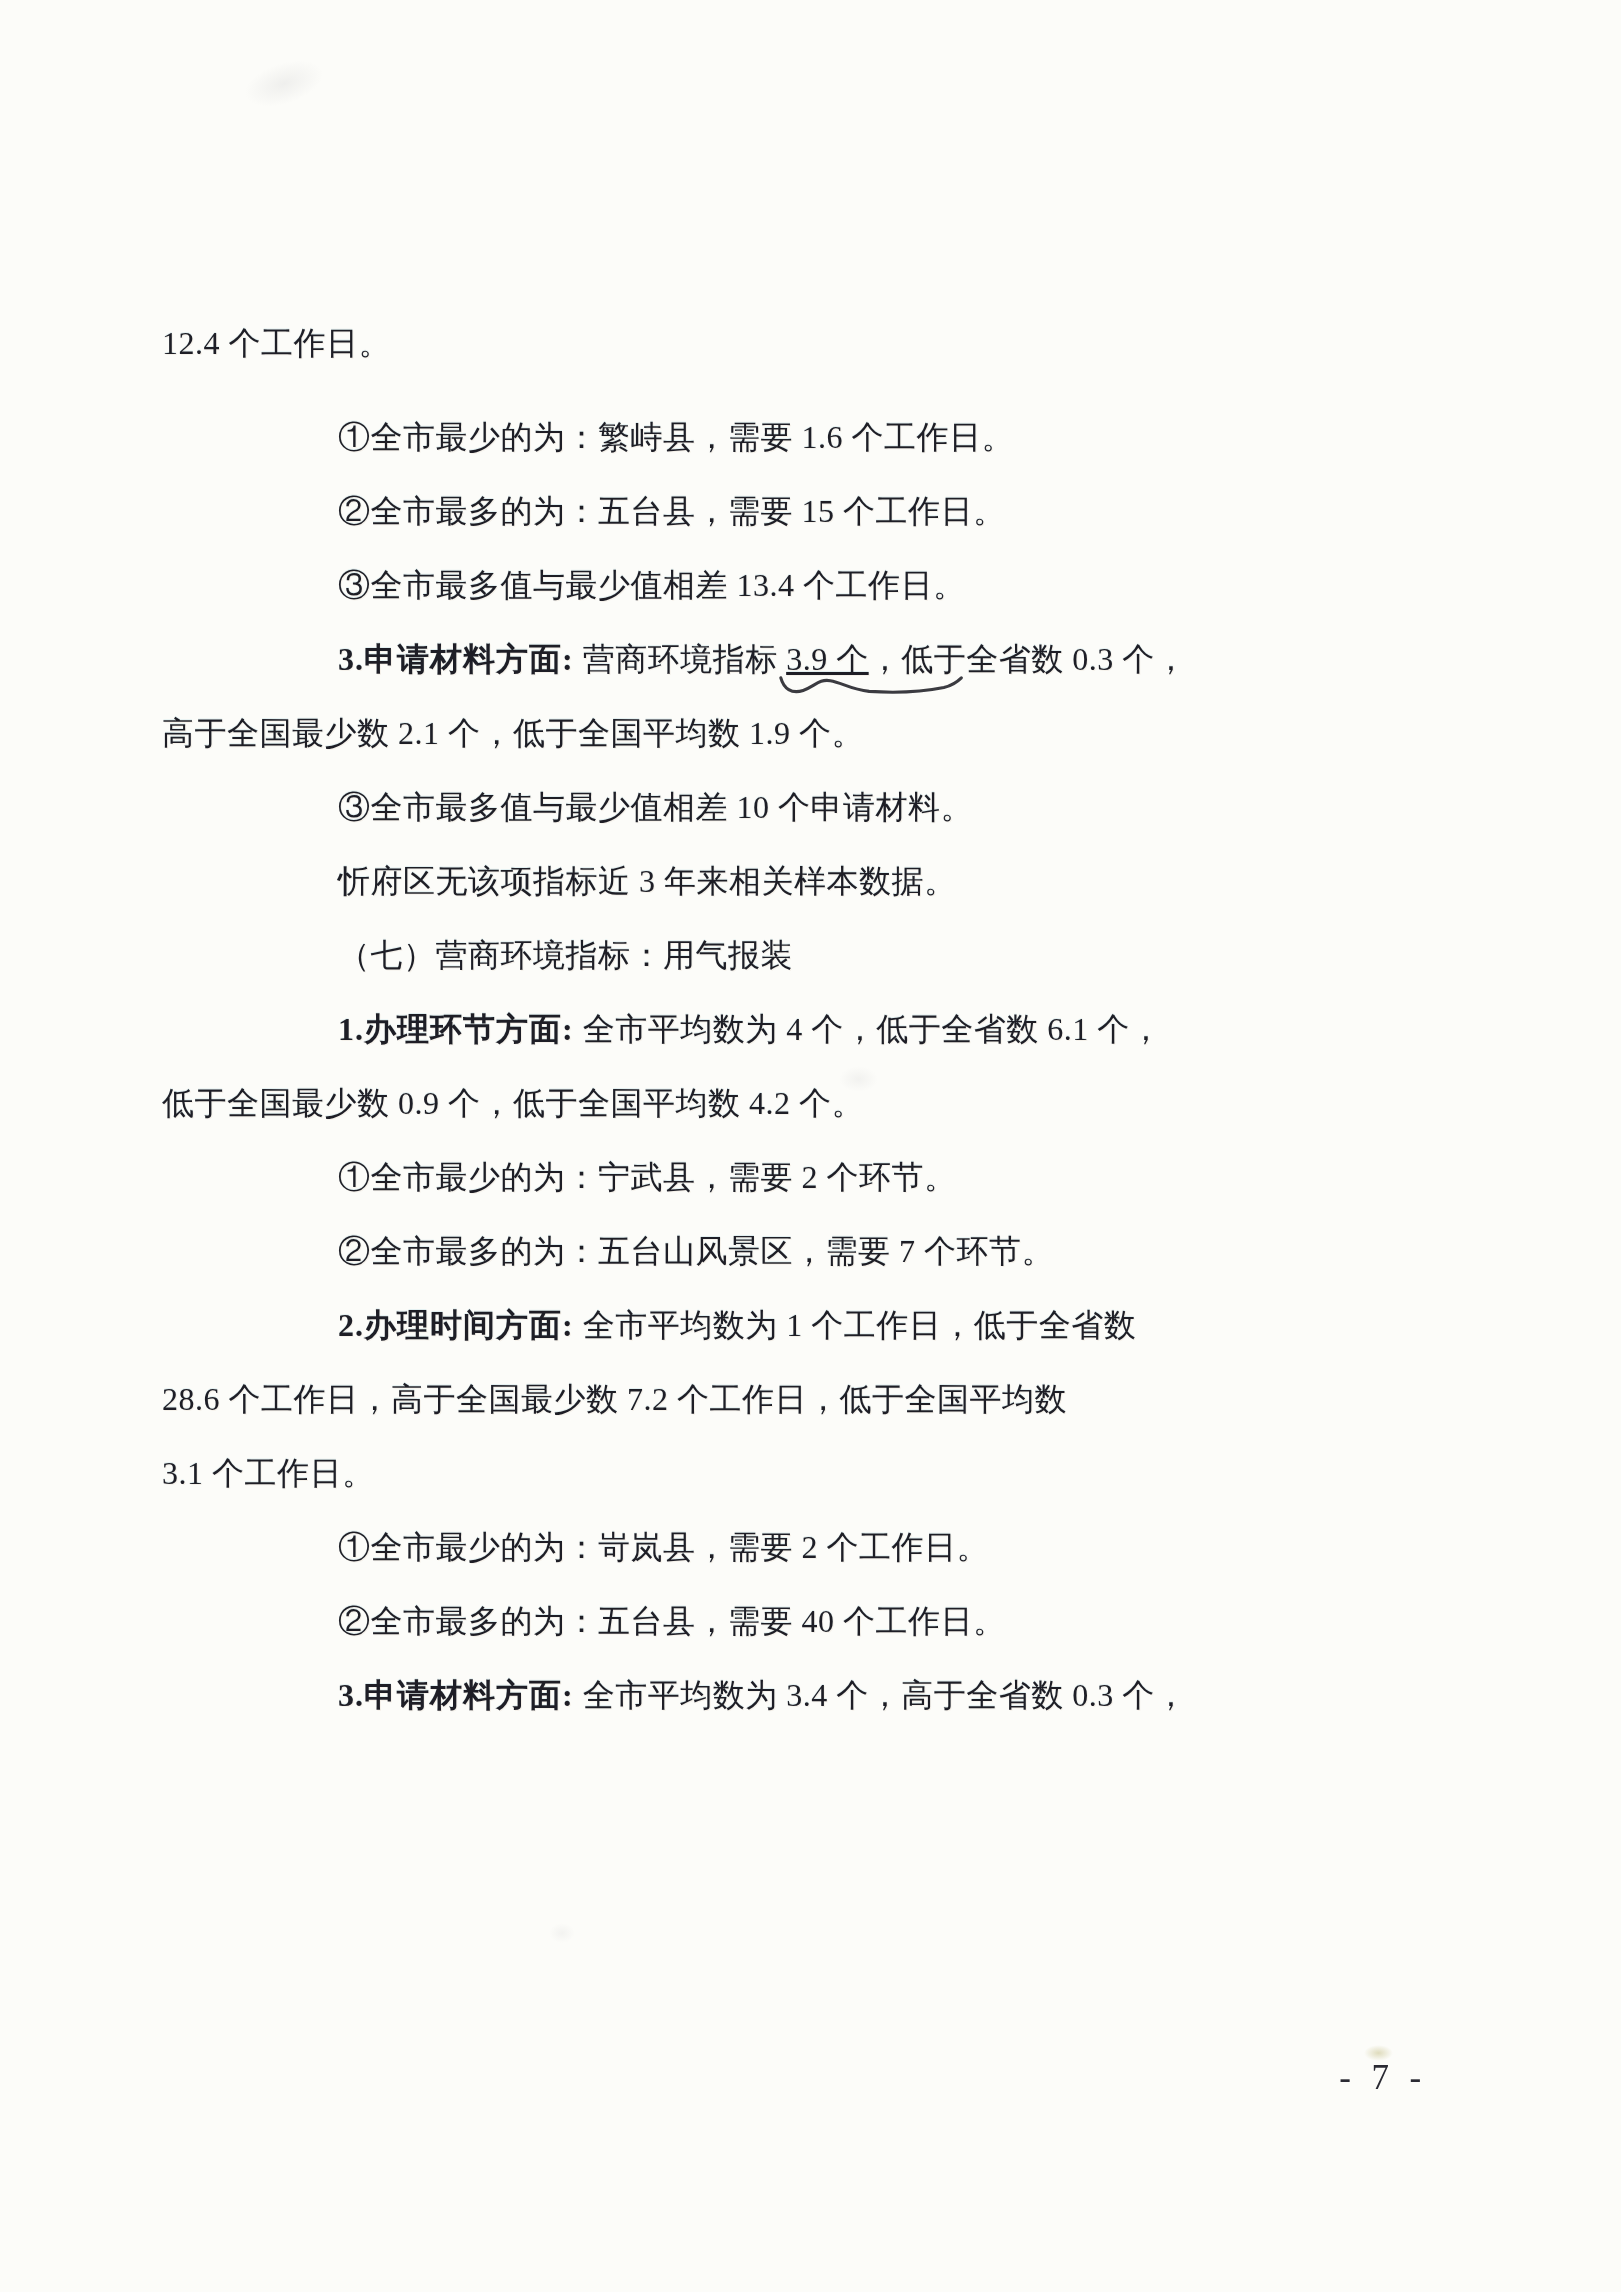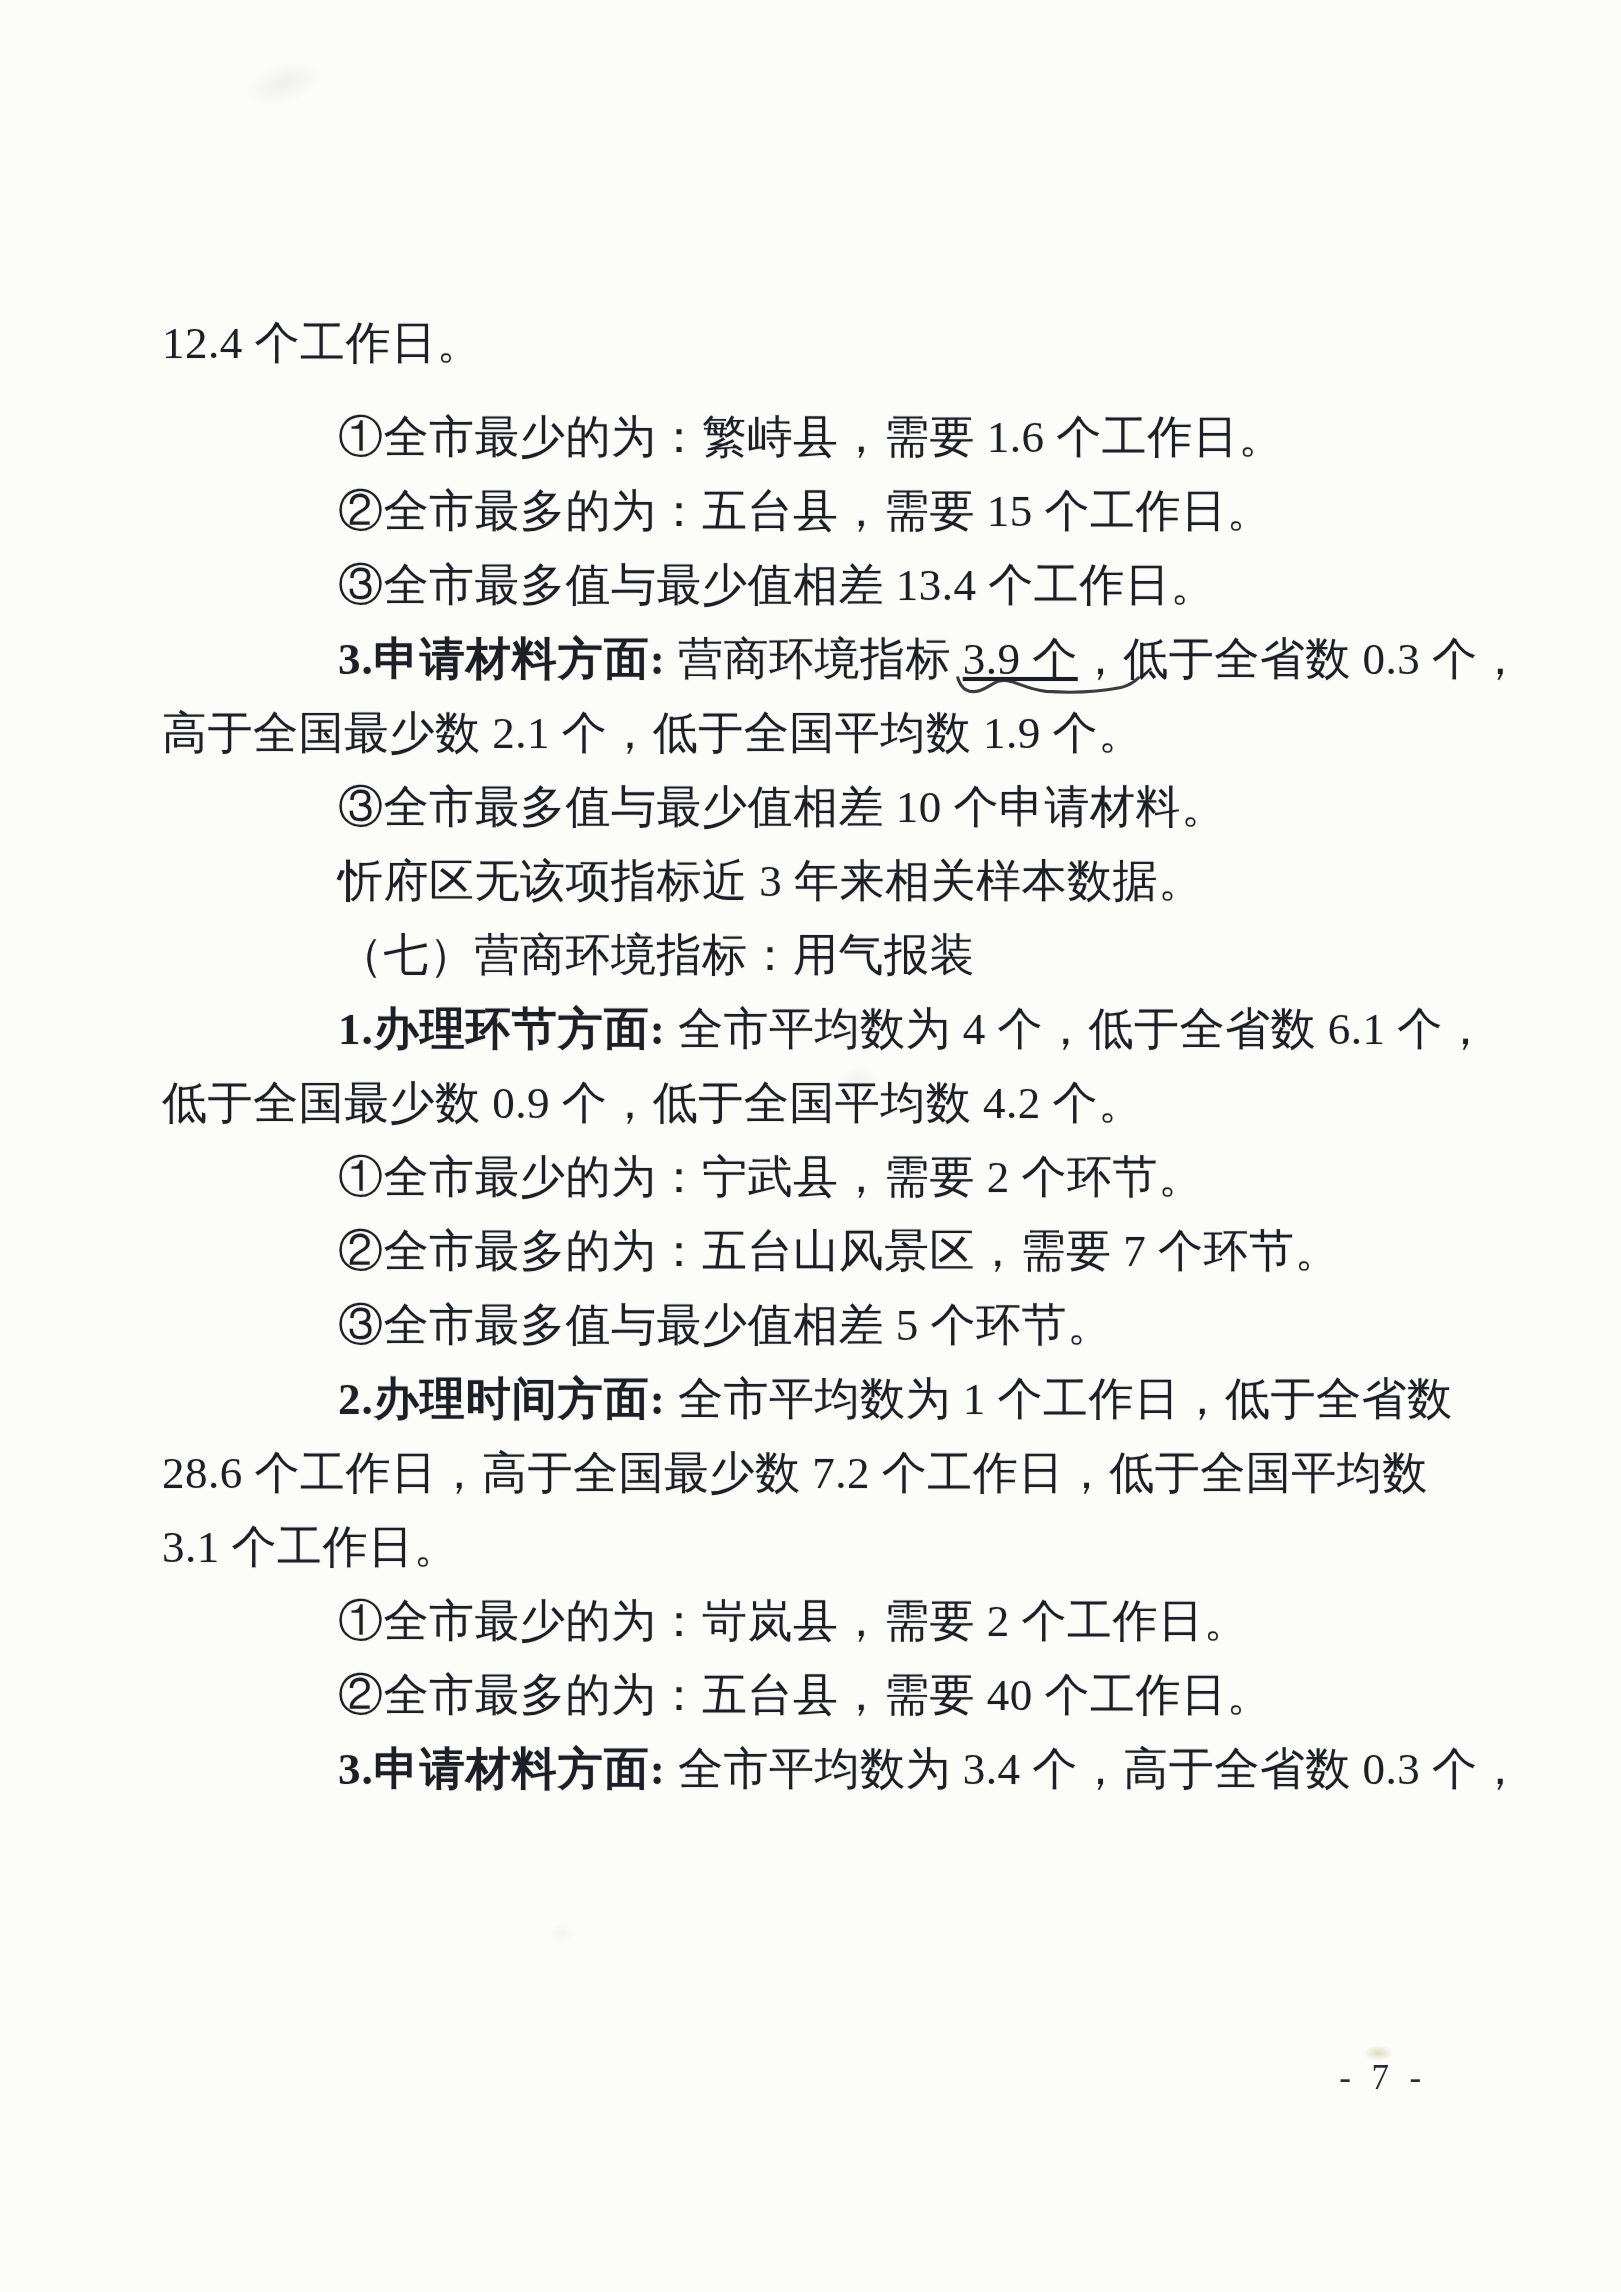--- a/index.html
+++ b/index.html
@@ -4,21 +4,21 @@
 <style>
   html,body{margin:0;padding:0;}
   body{
     width:1621px;height:2293px;position:relative;overflow:hidden;
     background:#fcfcf9;color:#1e1e26;
     font-family:"Liberation Serif","DejaVu Serif",serif;
   }
   .doc{position:absolute;left:162px;top:306px;width:1318px;}
   .line{
     height:74px;line-height:74px;margin:0;padding:0;
-    font-size:45px;letter-spacing:0.5px;white-space:nowrap;
+    font-size:32px;letter-spacing:0.5px;white-space:nowrap;
     text-shadow:0 -1px 0 rgba(80,170,200,0.14),1px 1px 0 rgba(170,110,70,0.08);
   }
   .indent{padding-left:176px;}
   .gap{margin-top:19.6px;}
   .b{
     font-weight:700;
     font-family:Liberation Serif, serif;
     letter-spacing:1px;
   }
   .marked-wrap{position:relative;display:inline-block;text-decoration:underline;}
@@ -71,21 +71,20 @@
   <p class="line indent"><span>（七）营商环境指标：用气报装</span></p>
 
   <p class="line indent"><span class="b">1.办理环节方面: </span><span>全市平均数为 4 个，低于全省数 6.1 个，</span></p>
 
   <p class="line"><span>低于全国最少数 0.9 个，低于全国平均数 4.2 个。</span></p>
 
   <p class="line indent"><span>①全市最少的为：宁武县，需要 2 个环节。</span></p>
 
   <p class="line indent"><span>②全市最多的为：五台山风景区，需要 7 个环节。</span></p>
 
-  <p class="line indent"><span>③全市最多值与最少值相差 5 个环节。</span></p>
 
   <p class="line indent"><span class="b">2.办理时间方面: </span><span>全市平均数为 1 个工作日，低于全省数</span></p>
 
   <p class="line"><span>28.6 个工作日，高于全国最少数 7.2 个工作日，低于全国平均数</span></p>
 
   <p class="line"><span>3.1 个工作日。</span></p>
 
   <p class="line indent"><span>①全市最少的为：岢岚县，需要 2 个工作日。</span></p>
 
   <p class="line indent"><span>②全市最多的为：五台县，需要 40 个工作日。</span></p>

